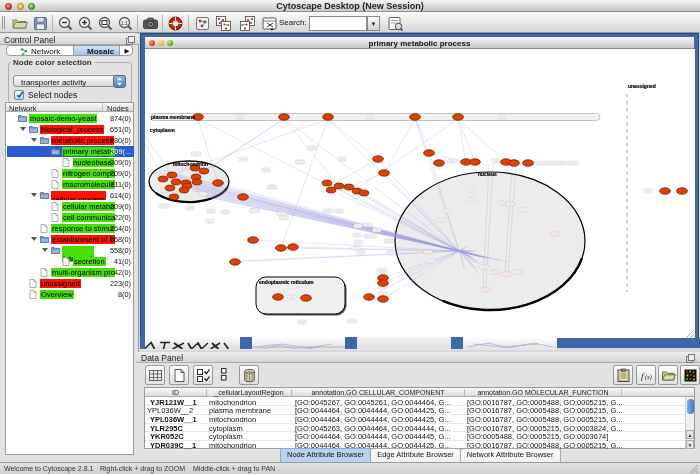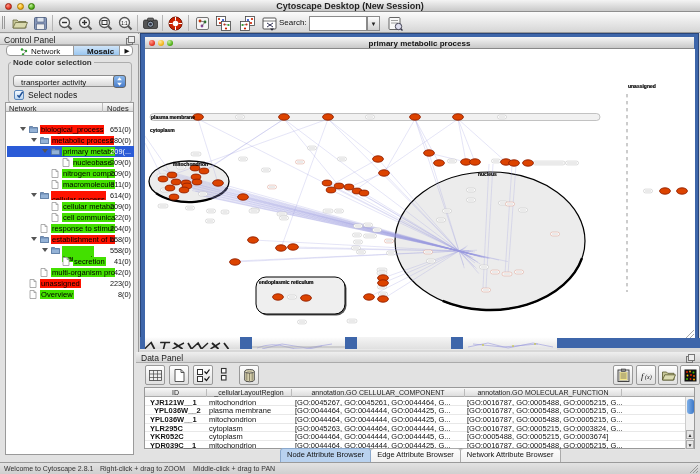--- a/index.html
+++ b/index.html
@@ -161,20 +161,28 @@
         </svg>
  </div>
  <div class="abs" style="left:28px;top:57px;font-size:8.5px;color:#111;">Select nodes</div>
 </div>
 <div class="abs" style="left:5px;top:102px;width:129px;height:353px;background:#fff;border:1px solid #9a9a9a;">
 <div class="abs" style="left:0;top:0;width:127px;height:9px;background:linear-gradient(#fafafa,#dcdcdc);border-bottom:1px solid #aaa;">
  <span class="abs" style="left:3px;top:0.5px;font-size:7.5px;color:#222;">Network</span>
  <span class="abs" style="left:101px;top:0.5px;font-size:7.5px;color:#222;">Nodes</span>
  <span class="abs" style="left:96px;top:0;width:1px;height:9px;background:#bbb;"></span>
 </div>
+<div class="abs" style="left:1px;top:10px;width:127px;height:11px;">
+<svg class="abs" style="left:11px;top:1px" width="9" height="8" viewBox="0 0 9 8">
+          <path d="M0.5 1.5 h3 l1 1 h4 v5 h-8 Z" fill="#7d9cc4" stroke="#4a6a94" stroke-width="0.7"></path>
+          <path d="M0.5 3 h8 v4.5 h-8 Z" fill="#94b2d6" stroke="#4a6a94" stroke-width="0.5"></path>
+        </svg>
+        <span class="abs" style="left:22px;top:0.5px;font-size:7.6px;color:#000;background:#43e000;padding:0 1px;white-space:nowrap;max-width:86px;overflow:hidden;display:inline-block;height:9px;">mosaic-demo-yeast</span>
+<span class="abs" style="right:3px;top:1.2px;font-size:7.3px;color:#111;">874(0)</span>
+      </div>
 <div class="abs" style="left:1px;top:21px;width:127px;height:11px;">
 <span class="abs" style="left:13px;top:2.5px;width:0;height:0;border-left:3.2px solid transparent;border-right:3.2px solid transparent;border-top:4.5px solid #555;"></span>
         <svg class="abs" style="left:22px;top:1px" width="9" height="8" viewBox="0 0 9 8">
           <path d="M0.5 1.5 h3 l1 1 h4 v5 h-8 Z" fill="#7d9cc4" stroke="#4a6a94" stroke-width="0.7"></path>
           <path d="M0.5 3 h8 v4.5 h-8 Z" fill="#94b2d6" stroke="#4a6a94" stroke-width="0.5"></path>
         </svg>
         <span class="abs" style="left:33px;top:0.5px;font-size:7.6px;color:#000;background:#ff1200;padding:0 1px;white-space:nowrap;max-width:75px;overflow:hidden;display:inline-block;height:9px;">biological_process</span>
 <span class="abs" style="right:3px;top:1.2px;font-size:7.3px;color:#111;">651(0)</span>
       </div>
 <div class="abs" style="left:1px;top:32px;width:127px;height:11px;">
@@ -812,21 +820,21 @@
    <span class="abs" style="left:147px;top:0.5px;width:173px;text-align:center;border-right:1px solid #bbb;height:8px;">annotation.GO CELLULAR_COMPONENT</span>
    <span class="abs" style="left:320px;top:0.5px;width:157px;text-align:center;border-right:1px solid #bbb;height:8px;">annotation.GO MOLECULAR_FUNCTION</span>
  </div>
 <div class="abs" style="left:0;top:9.5px;width:549px;height:8.7px;border-bottom:1px solid #e8e8e8;font-size:7.5px;color:#111;white-space:nowrap;">
  <span class="abs" style="left:5px;top:0;font-weight:bold;">YJR121W__1</span>
  <span class="abs" style="left:64px;top:0;">mitochondrion</span>
  <span class="abs" style="left:150px;top:0;">[GO:0045267, GO:0045261, GO:0044464, G...</span>
  <span class="abs" style="left:322px;top:0;">[GO:0016787, GO:0005488, GO:0005215, G...</span>
         </div>
 <div class="abs" style="left:0;top:18.2px;width:549px;height:8.7px;border-bottom:1px solid #e8e8e8;font-size:7.5px;color:#111;white-space:nowrap;">
- <span class="abs" style="left:9px;top:0;font-weight:bold;">YPL036W__2</span>
+ <span class="abs" style="left:2px;top:0;font-weight:normal;">YPL036W__2</span>
  <span class="abs" style="left:64px;top:0;">plasma membrane</span>
  <span class="abs" style="left:150px;top:0;">[GO:0044464, GO:0044444, GO:0044425, G...</span>
  <span class="abs" style="left:322px;top:0;">[GO:0016787, GO:0005488, GO:0005215, G...</span>
         </div>
 <div class="abs" style="left:0;top:26.9px;width:549px;height:8.7px;border-bottom:1px solid #e8e8e8;font-size:7.5px;color:#111;white-space:nowrap;">
  <span class="abs" style="left:5px;top:0;font-weight:bold;">YPL036W__1</span>
  <span class="abs" style="left:64px;top:0;">mitochondrion</span>
  <span class="abs" style="left:150px;top:0;">[GO:0044464, GO:0044444, GO:0044425, G...</span>
  <span class="abs" style="left:322px;top:0;">[GO:0016787, GO:0005488, GO:0005215, G...</span>
         </div>

